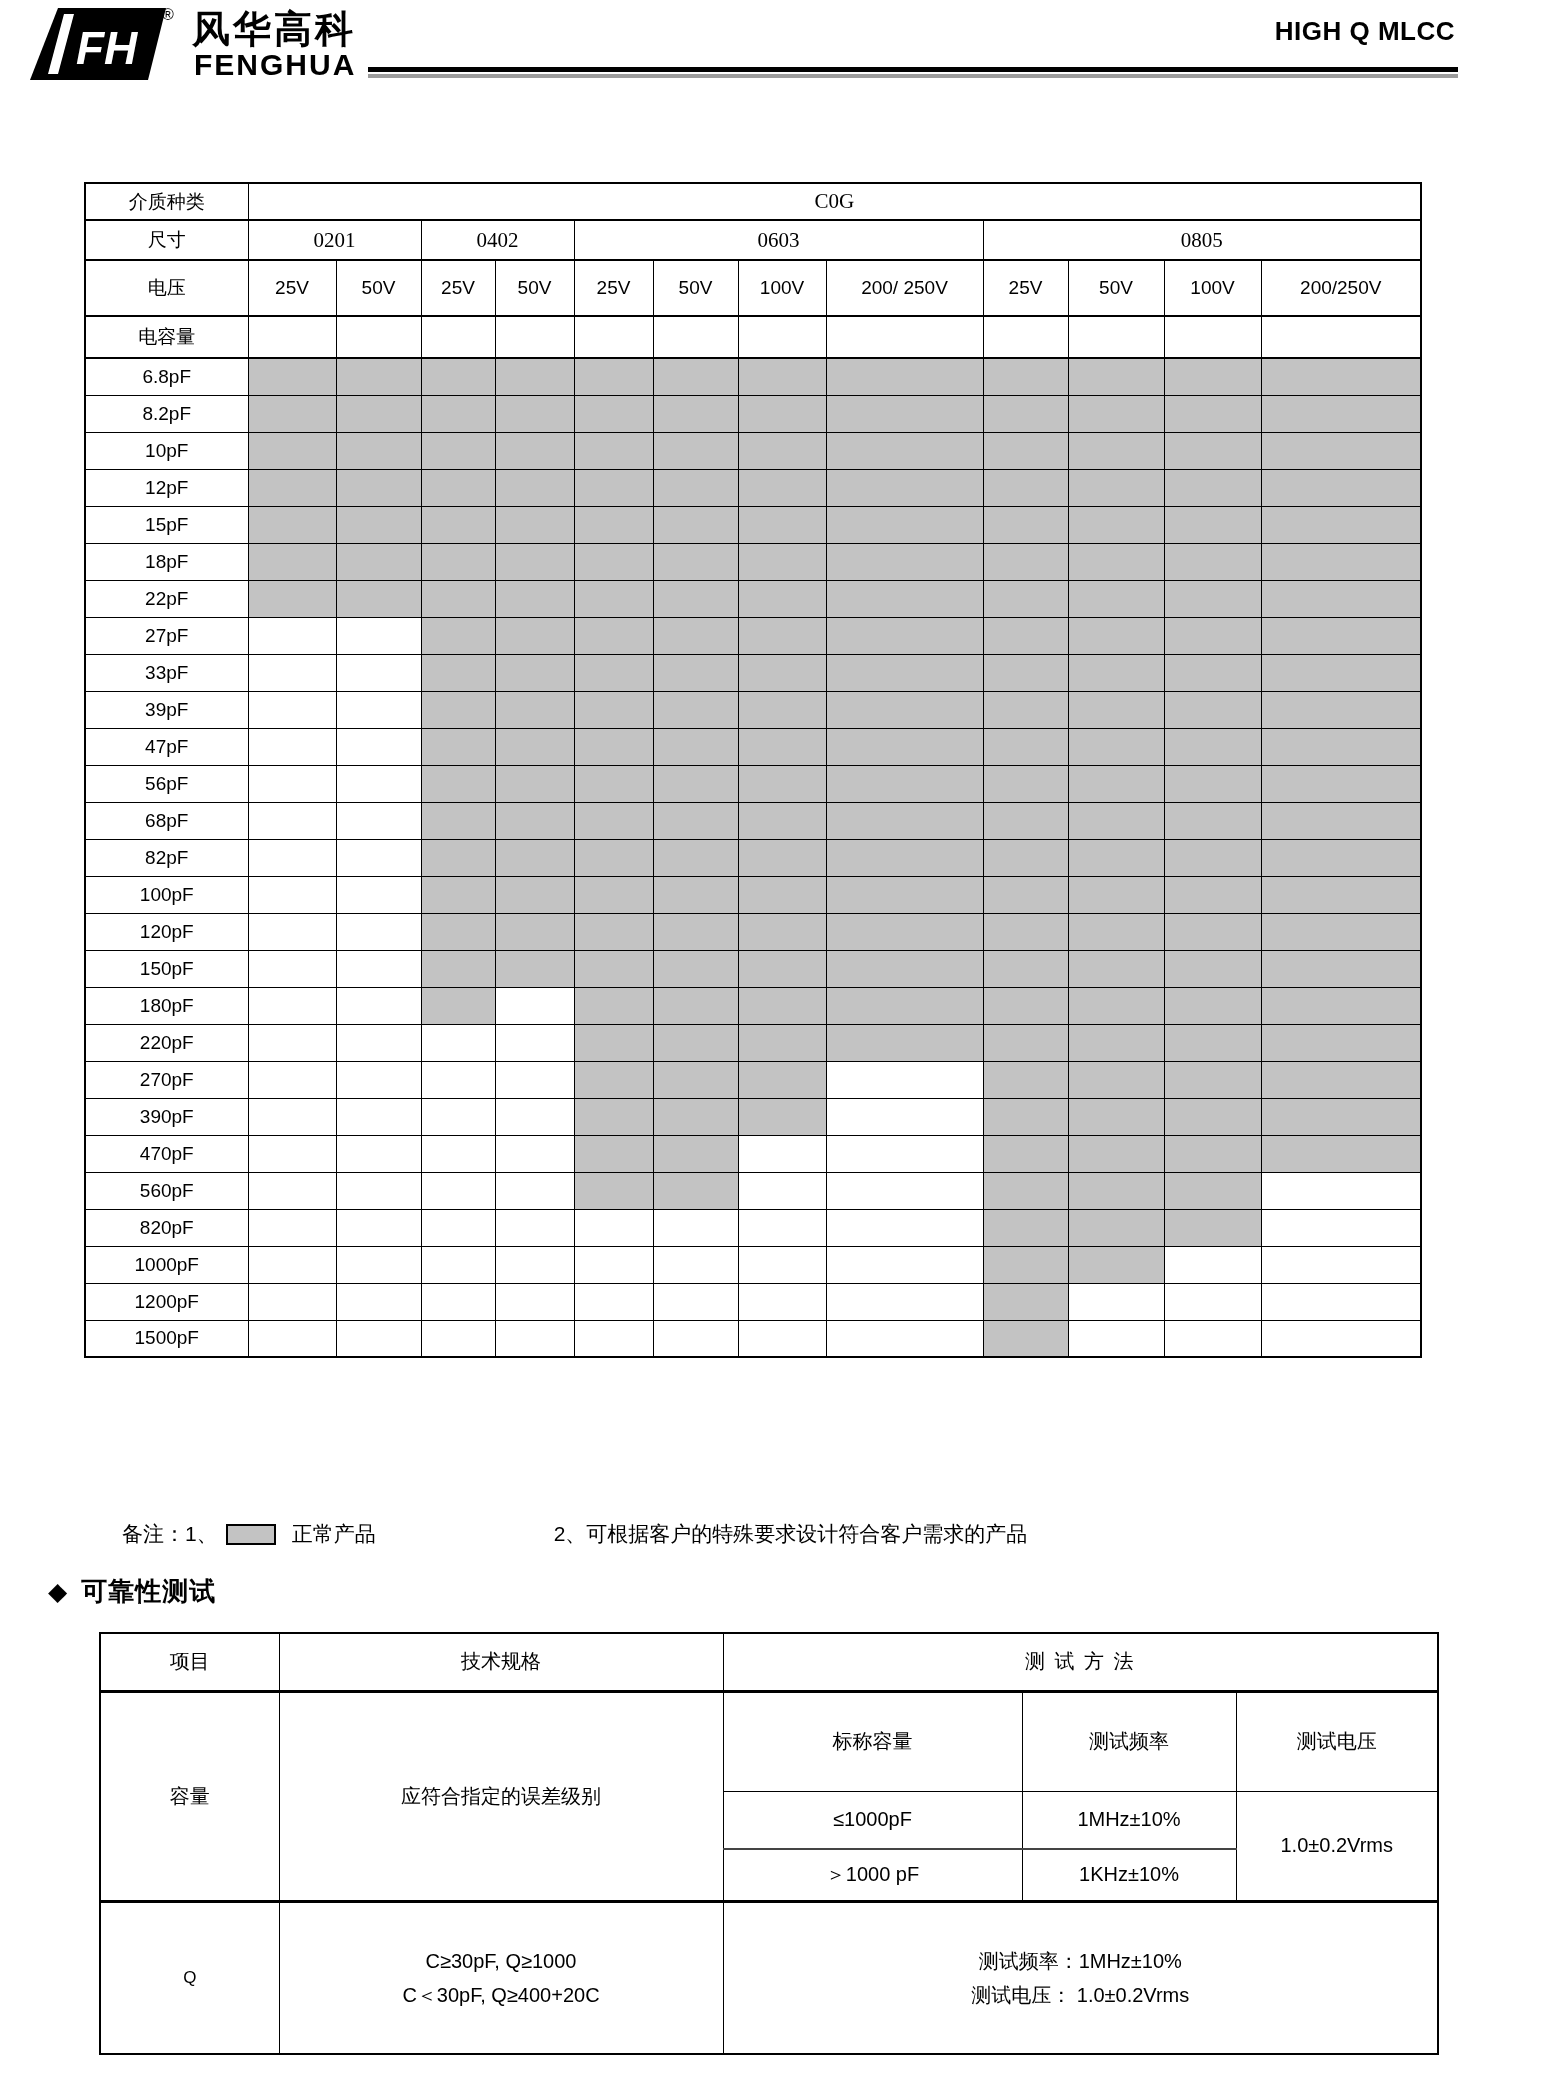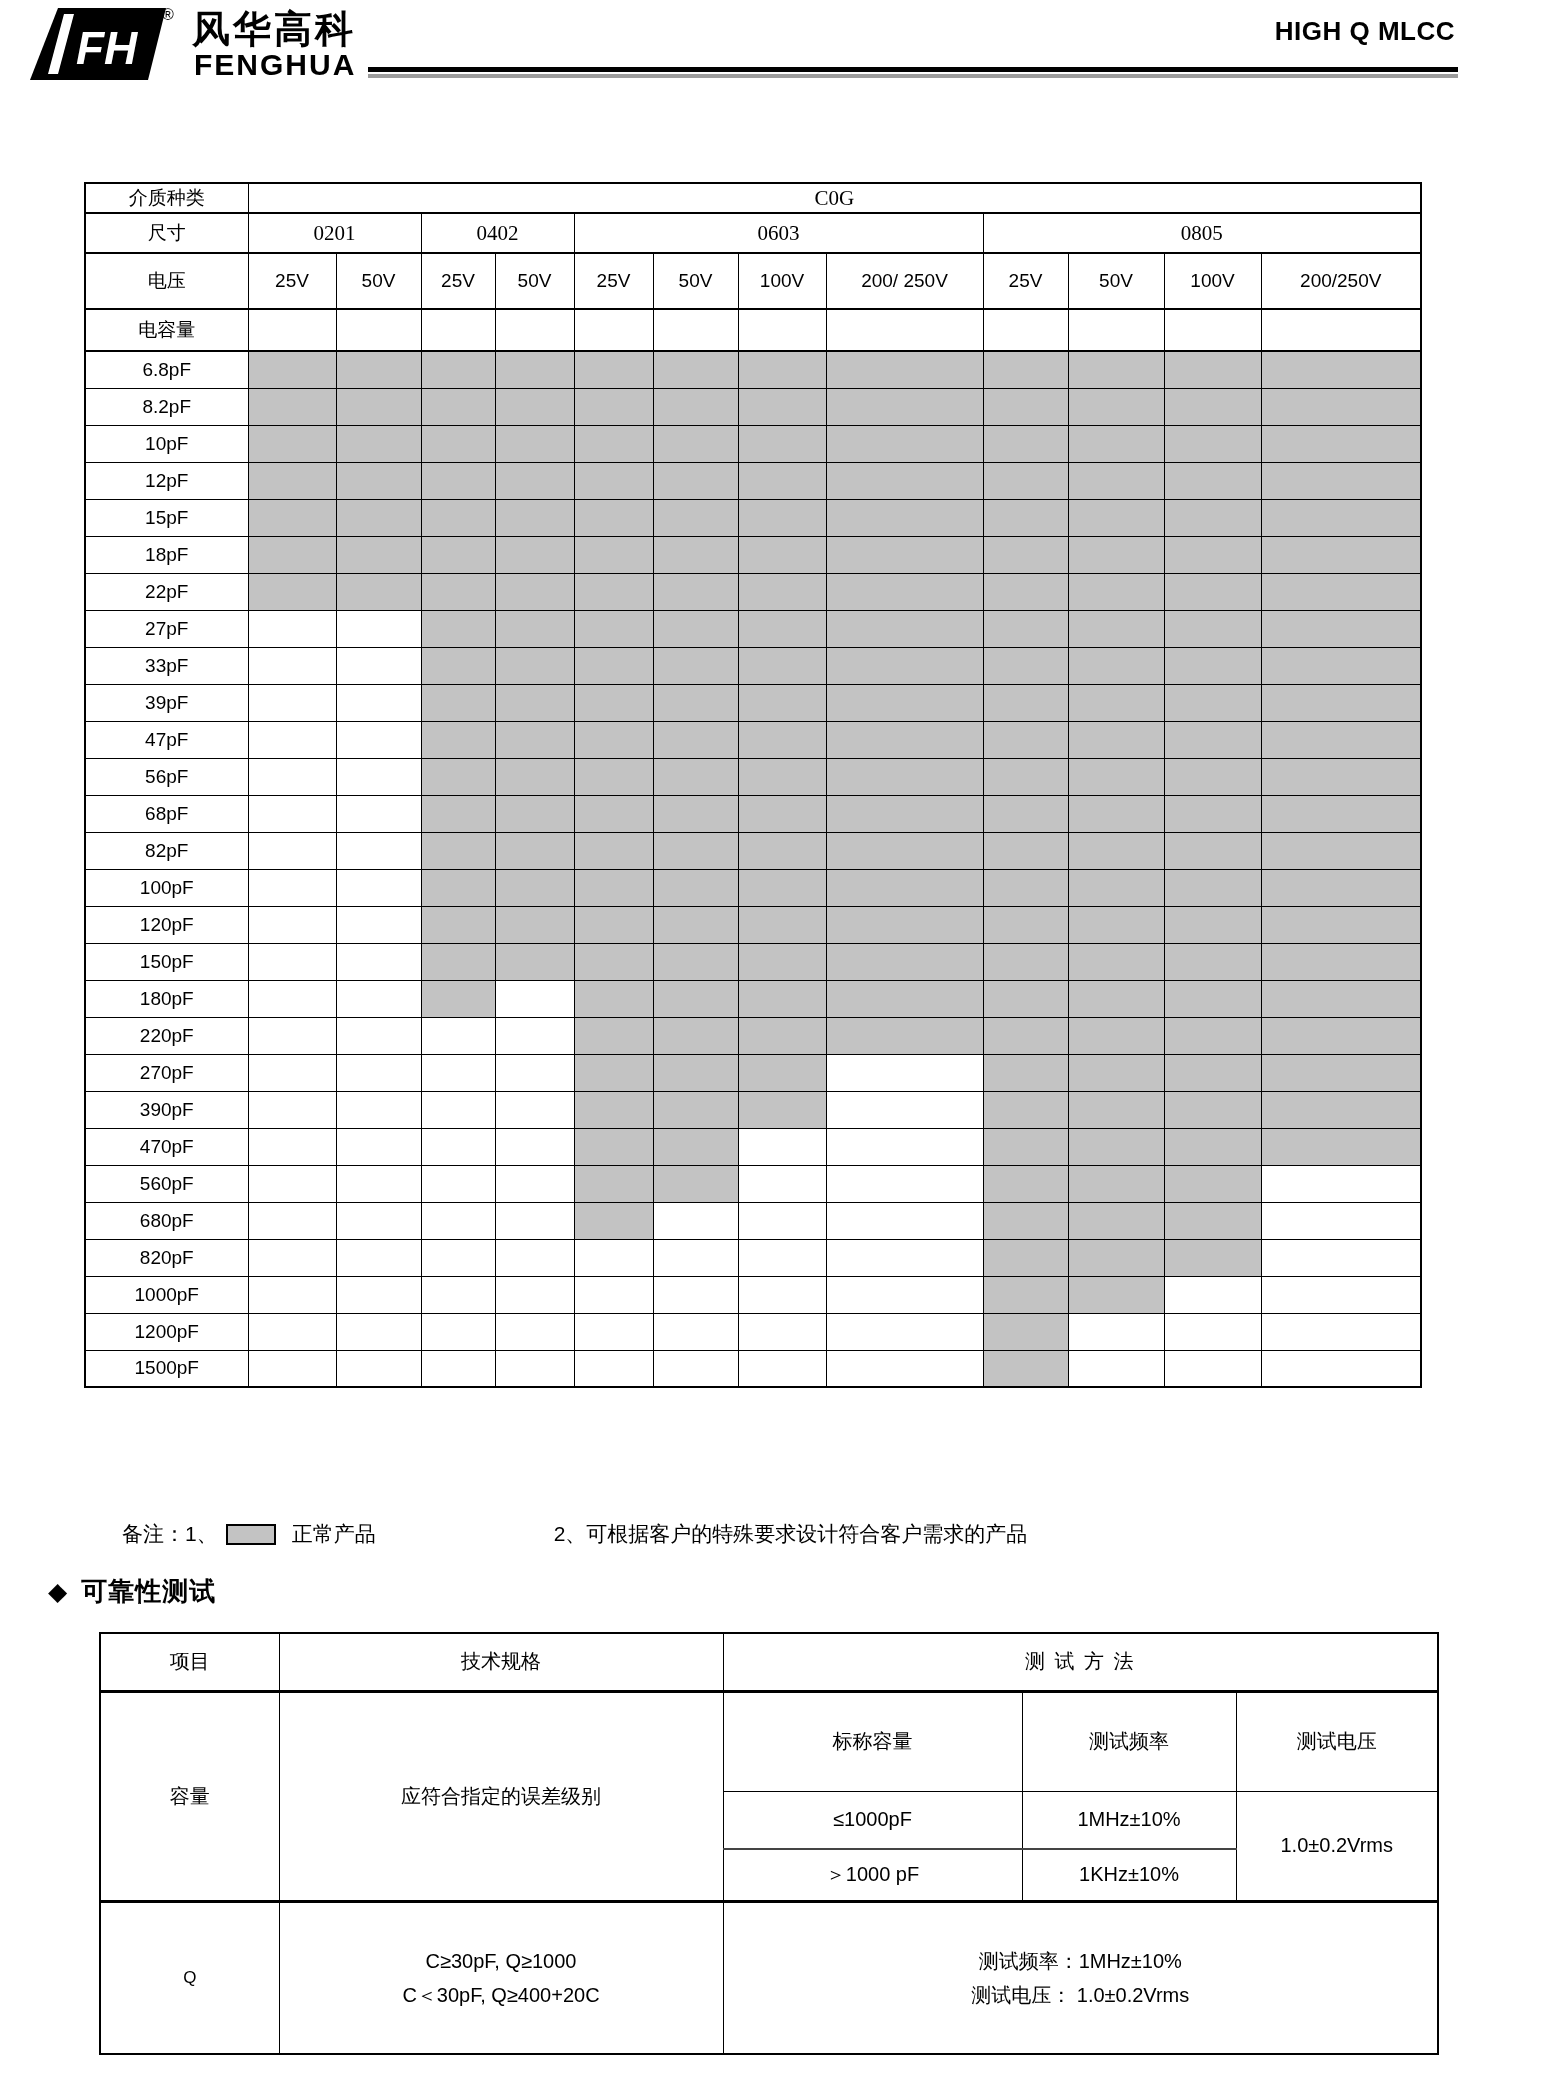--- a/index.html
+++ b/index.html
@@ -13,21 +13,21 @@
   .brand-en{position:absolute;left:194px;top:50px;font-size:30px;font-weight:700;letter-spacing:2px;line-height:1;}
   .doc-title{position:absolute;top:16px;right:86px;font-size:26px;font-weight:bold;letter-spacing:.5px;}
   .rule-black{position:absolute;left:368px;top:67px;width:1090px;height:5px;background:#000;}
   .rule-gray{position:absolute;left:368px;top:74px;width:1090px;height:4px;background:#9c9c9c;}
 
   
   .avail{position:absolute;left:84px;top:182px;border-collapse:collapse;table-layout:fixed;border:2px solid #000;}
   .avail th,.avail td{border:1px solid #000;padding:0;text-align:center;vertical-align:middle;
                       font-weight:normal;overflow:hidden;}
   .avail thead th,.avail thead td{border-bottom:2px solid #000;}
-  .r-diel{height:30px;}
+  .r-diel{height:37px;}
   .r-size{height:40px;}
   .r-volt{height:56px;}
   .r-cap{height:42px;}
   .avail tbody tr{height:37px;}
   .lbl{font-size:19px;}
   .num{font-family:"Liberation Serif","DejaVu Serif",serif;font-size:21px;}
   .v{font-size:19px;}
   .cap{font-size:19px;}
   .on{background:var(--avail,#c3c3c3);}
 
@@ -464,35 +464,20 @@
           <td class="on"></td>
         </tr>
         <tr>
           <th class="cap">560pF</th>
           <td class="off"></td>
           <td class="off"></td>
           <td class="off"></td>
           <td class="off"></td>
           <td class="on"></td>
           <td class="on"></td>
-          <td class="off"></td>
-          <td class="off"></td>
-          <td class="on"></td>
-          <td class="on"></td>
-          <td class="on"></td>
-          <td class="off"></td>
-        </tr>
-        <tr>
-          <th class="cap">680pF</th>
-          <td class="off"></td>
-          <td class="off"></td>
-          <td class="off"></td>
-          <td class="off"></td>
-          <td class="on"></td>
-          <td class="off"></td>
           <td class="off"></td>
           <td class="off"></td>
           <td class="on"></td>
           <td class="on"></td>
           <td class="on"></td>
           <td class="off"></td>
         </tr>
         <tr>
           <th class="cap">820pF</th>
           <td class="off"></td>

